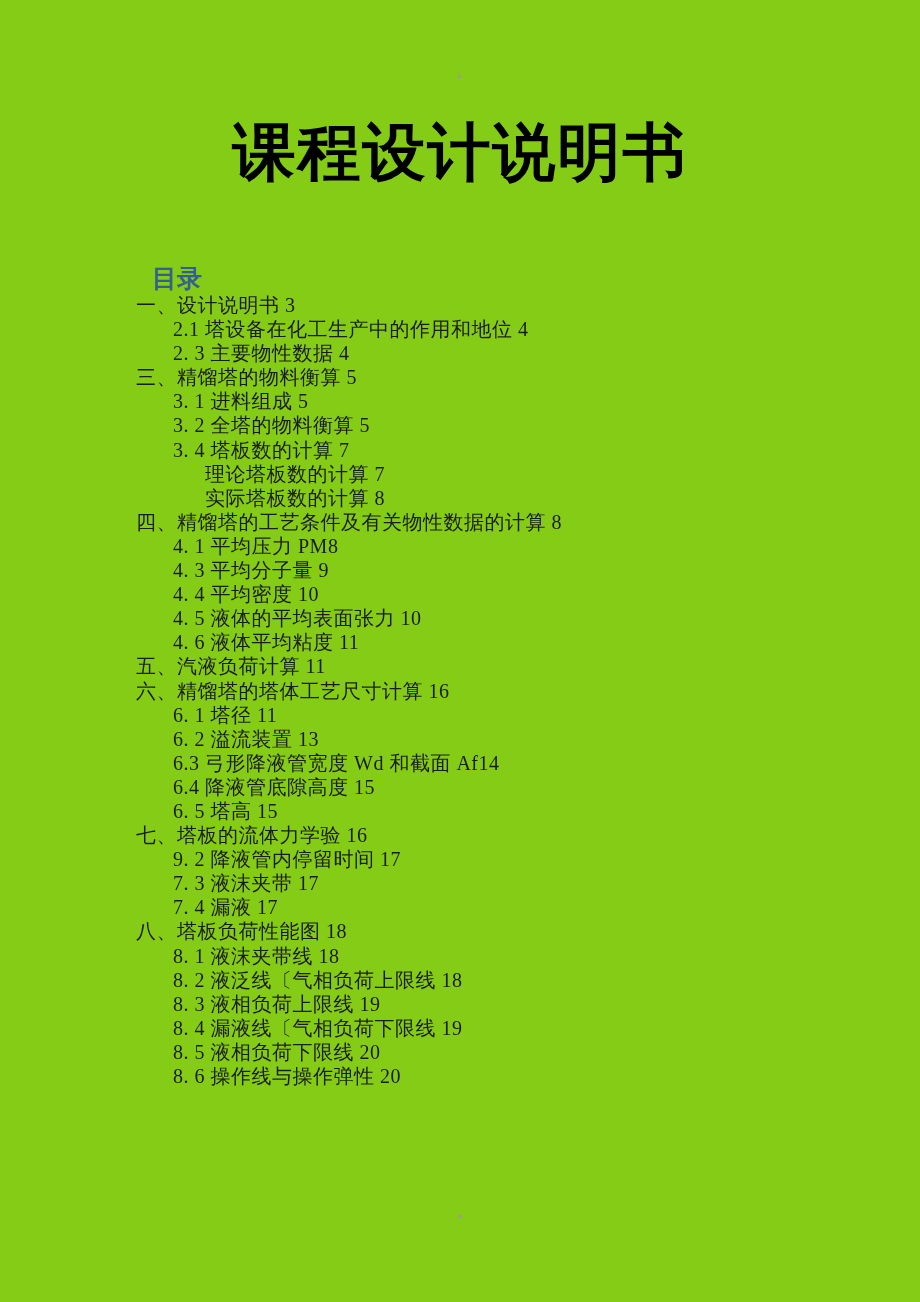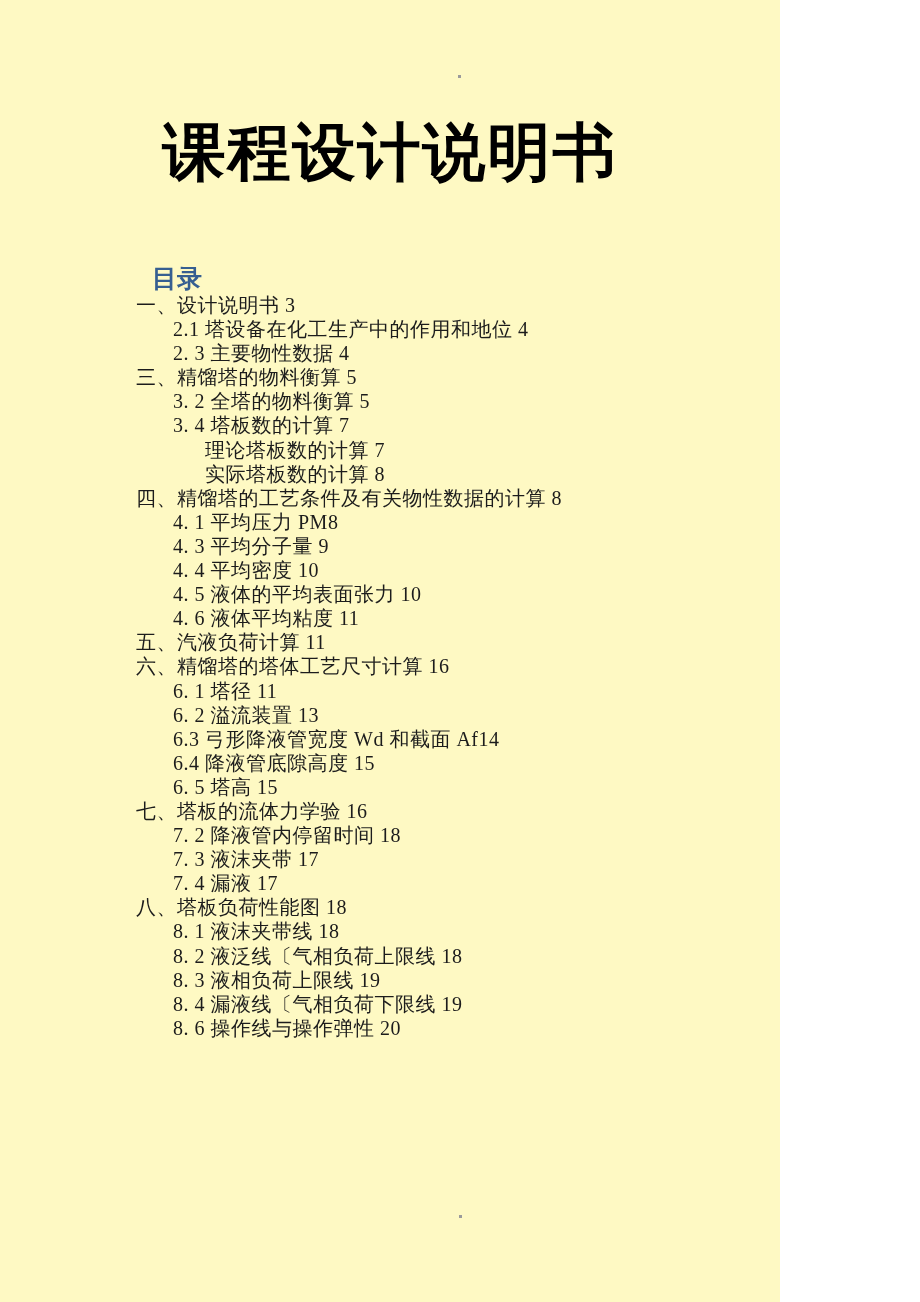--- a/index.html
+++ b/index.html
@@ -2,23 +2,23 @@
 <html><head>
 <meta charset="utf-8">
 <style>
   html, body {
     margin: 0;
     padding: 0;
     background: #ffffff;
   }
   .page {
     position: relative;
-    width: 780px;
+    width: 920px;
     height: 1302px;
-    background: #fef9c3;
+    background: #84cc16;
     overflow: hidden;
     font-family: "Liberation Serif", "DejaVu Serif", serif;
   }
   .doc-title {
     position: absolute;
     top: 110px;
     left: 0;
     width: 100%;
     margin: 0;
     text-align: center;
@@ -71,43 +71,45 @@
 
   <h1 class="doc-title">课程设计说明书</h1>
 
   <h2 class="toc-heading" style="color: rgb(54, 95, 145);">目录</h2>
 
   <div class="toc" id="toc-list" style="color: rgb(28, 28, 28);">
       <div class="toc-item indent-0">一、设计说明书 3</div>
       <div class="toc-item indent-1">2.1 塔设备在化工生产中的作用和地位 4</div>
       <div class="toc-item indent-1">2. 3 主要物性数据 4</div>
       <div class="toc-item indent-0">三、精馏塔的物料衡算 5</div>
+      <div class="toc-item indent-1">3. 1 进料组成 5</div>
       <div class="toc-item indent-1">3. 2 全塔的物料衡算 5</div>
       <div class="toc-item indent-1">3. 4 塔板数的计算 7</div>
       <div class="toc-item indent-2">理论塔板数的计算 7</div>
       <div class="toc-item indent-2">实际塔板数的计算 8</div>
       <div class="toc-item indent-0">四、精馏塔的工艺条件及有关物性数据的计算 8</div>
       <div class="toc-item indent-1">4. 1 平均压力 PM8</div>
       <div class="toc-item indent-1">4. 3 平均分子量 9</div>
       <div class="toc-item indent-1">4. 4 平均密度 10</div>
       <div class="toc-item indent-1">4. 5 液体的平均表面张力 10</div>
       <div class="toc-item indent-1">4. 6 液体平均粘度 11</div>
       <div class="toc-item indent-0">五、汽液负荷计算 11</div>
       <div class="toc-item indent-0">六、精馏塔的塔体工艺尺寸计算 16</div>
       <div class="toc-item indent-1">6. 1 塔径 11</div>
       <div class="toc-item indent-1">6. 2 溢流装置 13</div>
       <div class="toc-item indent-1">6.3 弓形降液管宽度 Wd 和截面 Af14</div>
       <div class="toc-item indent-1">6.4 降液管底隙高度 15</div>
       <div class="toc-item indent-1">6. 5 塔高 15</div>
       <div class="toc-item indent-0">七、塔板的流体力学验 16</div>
-      <div class="toc-item indent-1">7. 2 降液管内停留时间 18</div>
+      <div class="toc-item indent-1">9. 2 降液管内停留时间 17</div>
       <div class="toc-item indent-1">7. 3 液沫夹带 17</div>
       <div class="toc-item indent-1">7. 4 漏液 17</div>
       <div class="toc-item indent-0">八、塔板负荷性能图 18</div>
       <div class="toc-item indent-1">8. 1 液沫夹带线 18</div>
       <div class="toc-item indent-1">8. 2 液泛线〔气相负荷上限线 18</div>
       <div class="toc-item indent-1">8. 3 液相负荷上限线 19</div>
       <div class="toc-item indent-1">8. 4 漏液线〔气相负荷下限线 19</div>
+      <div class="toc-item indent-1">8. 5 液相负荷下限线 20</div>
       <div class="toc-item indent-1">8. 6 操作线与操作弹性 20</div>
     </div>
 
   <span class="stray-dot bottom" style="background: rgb(155, 155, 155);"></span>
 </div>
 
 </body></html>

